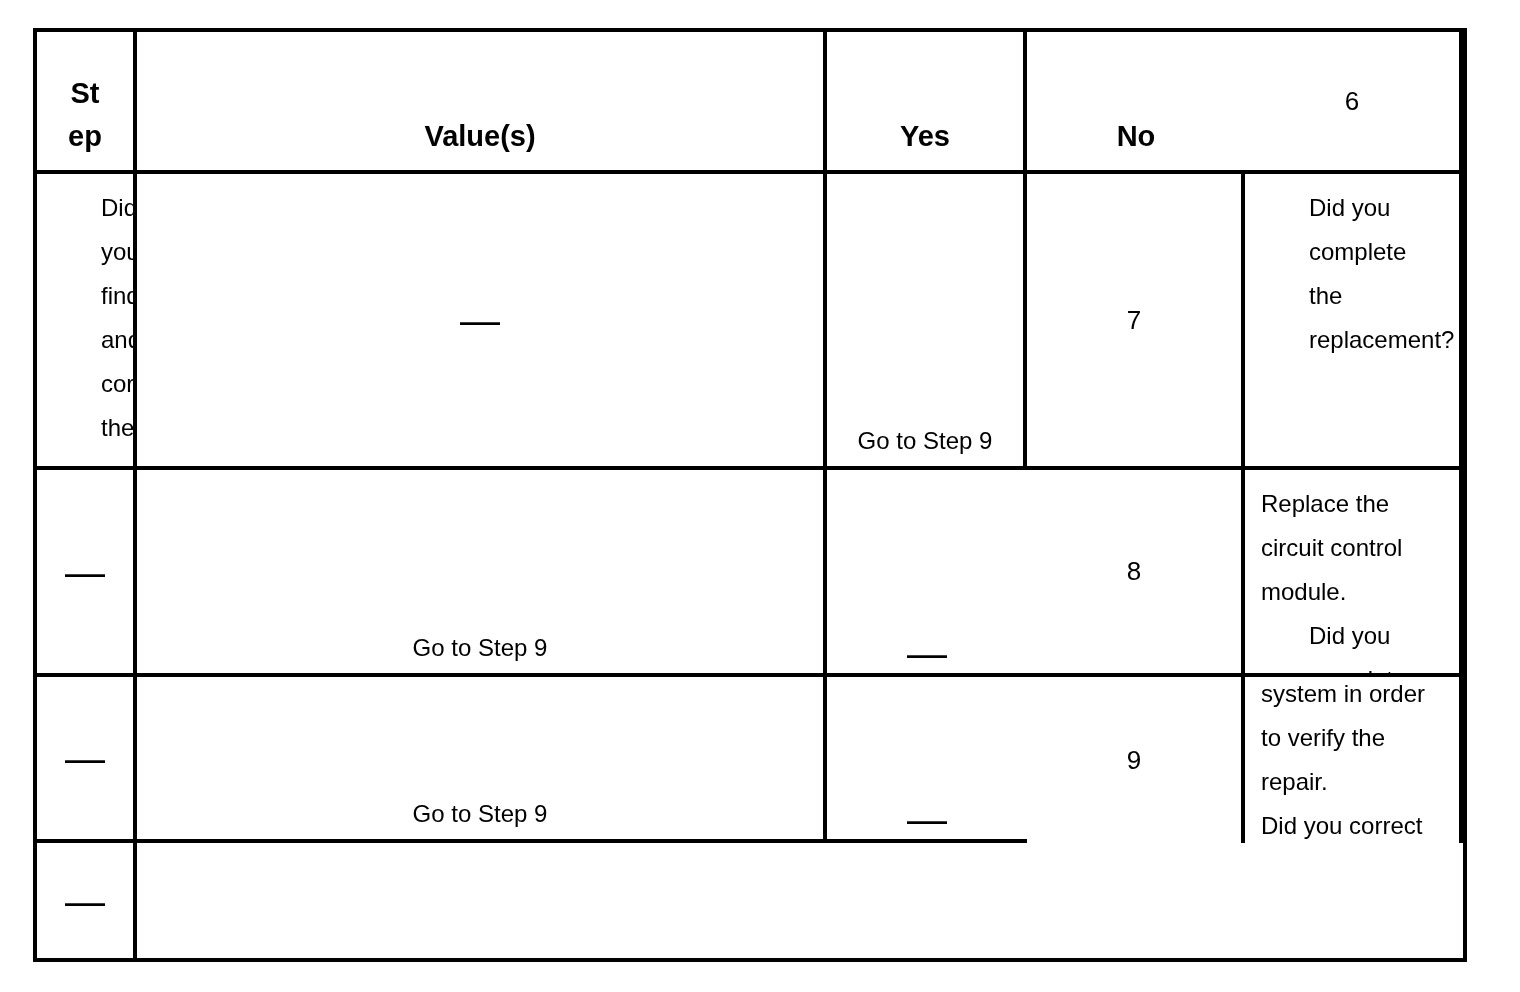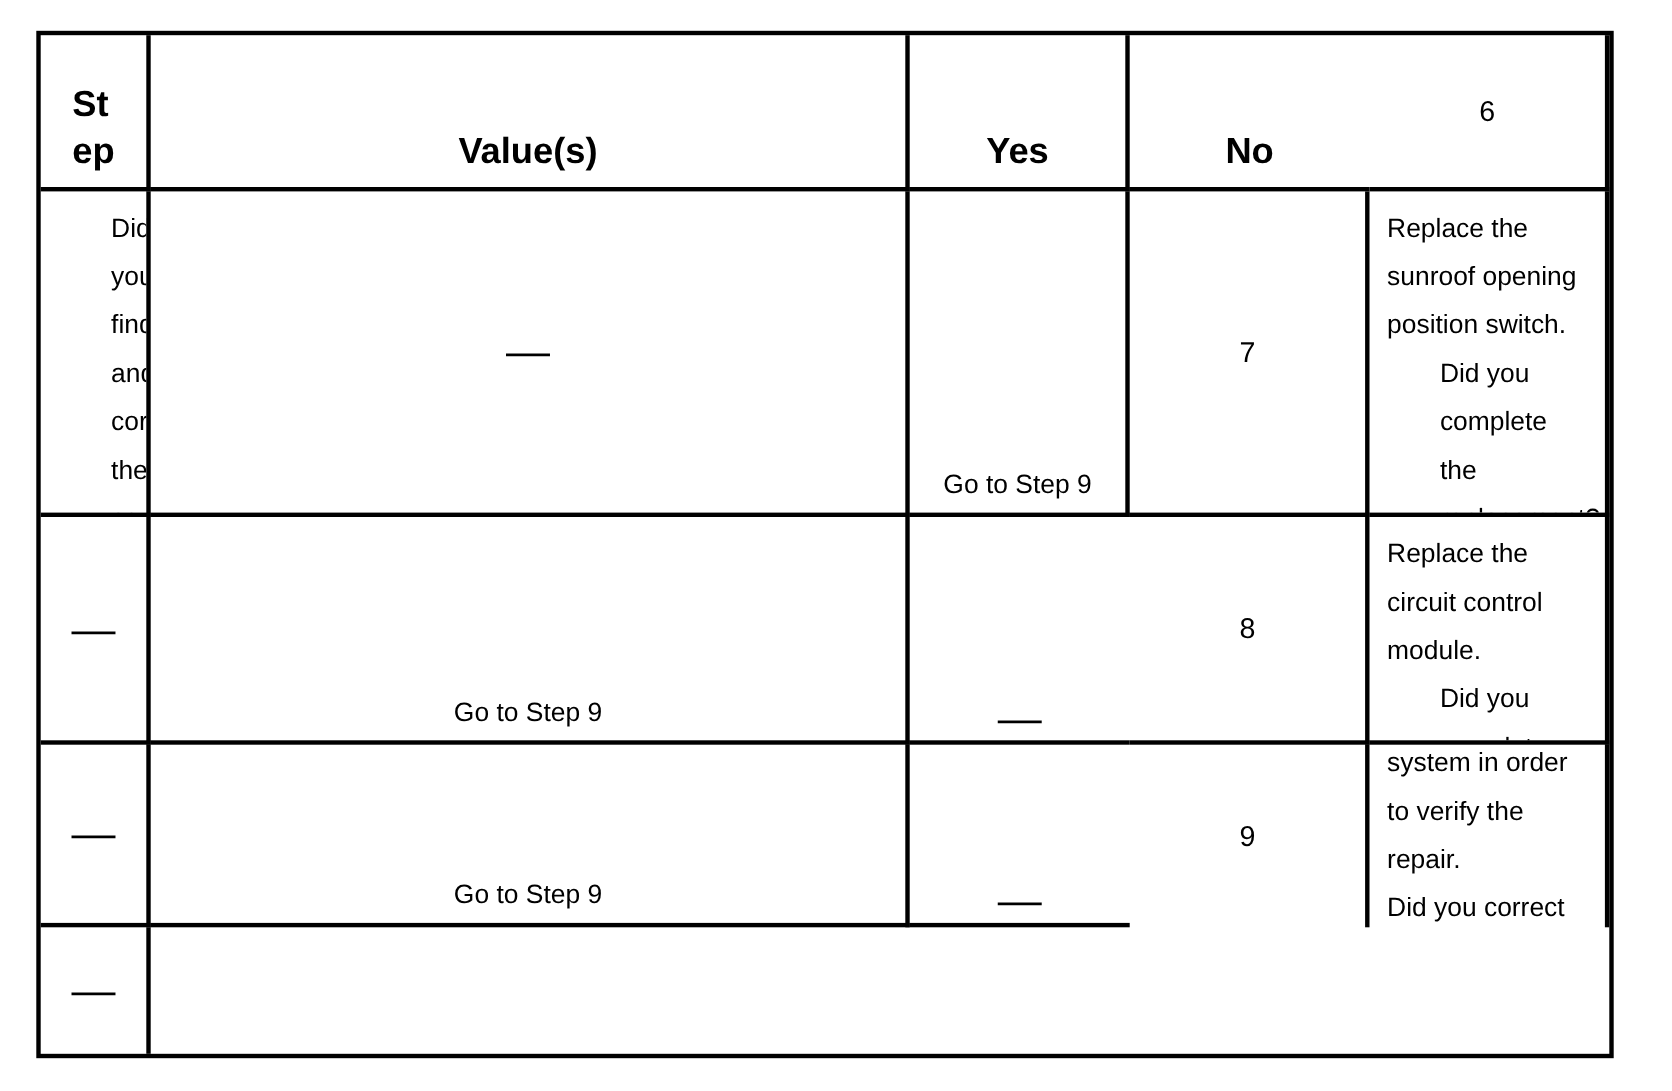--- a/index.html
+++ b/index.html
@@ -40,22 +40,23 @@
   }
   .last-col { border-right: none; }
   .last-row { border-bottom: none; align-items: center; }
 
   
   .head-cell {
     align-items: flex-end;
     justify-content: center;
     padding-bottom: 12px;
     font-weight: bold;
-    font-size: 33px;
+    font-size: 29px;
     line-height: 43px;
+    text-align: center;
   }
   .step-head { white-space: pre-line; }
 
   
   .step-cell {
     align-items: center;
     justify-content: center;
     font-size: 26px;
   }
 
@@ -114,21 +115,20 @@
     </div>
     <div class="cell value-cell">
       <span class="autodash dash-lg">—</span>
     </div>
     <div class="cell yesno-cell">
       <span class="autodash">Go to Step 9</span>
     </div>
 
     <div class="cell step-cell">7</div>
     <div class="cell action-cell">
-      <div class="action-main">Replace the sunroof opening position switch.</div>
       <div class="action-question indent">Did you complete the replacement?</div>
     </div>
     <div class="cell value-cell">
       <span class="autodash dash-lg">—</span>
     </div>
     <div class="cell yesno-cell">
       <span class="autodash">Go to Step 9</span>
     </div>
     <div class="cell yesno-cell last-col">
       <span class="autodash dash-lg">—</span>

